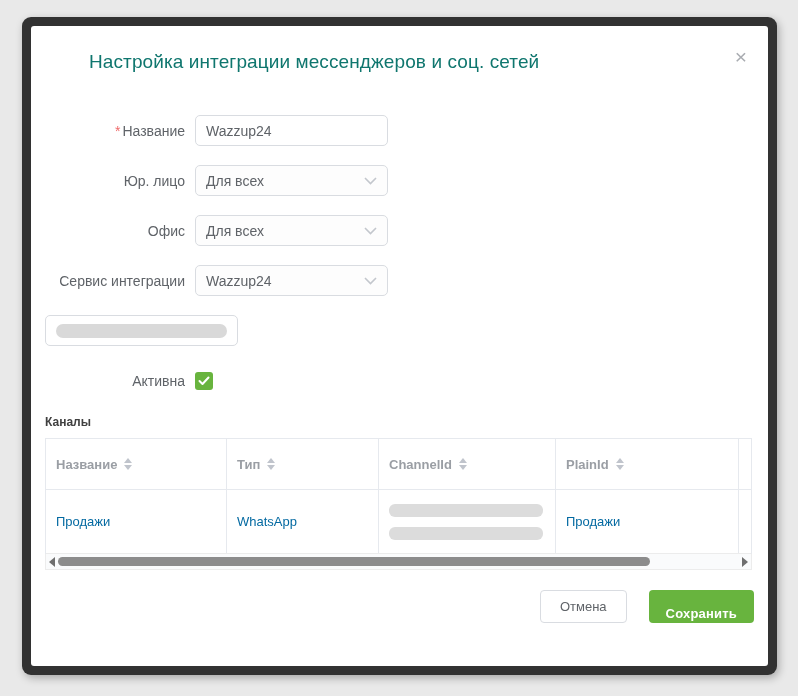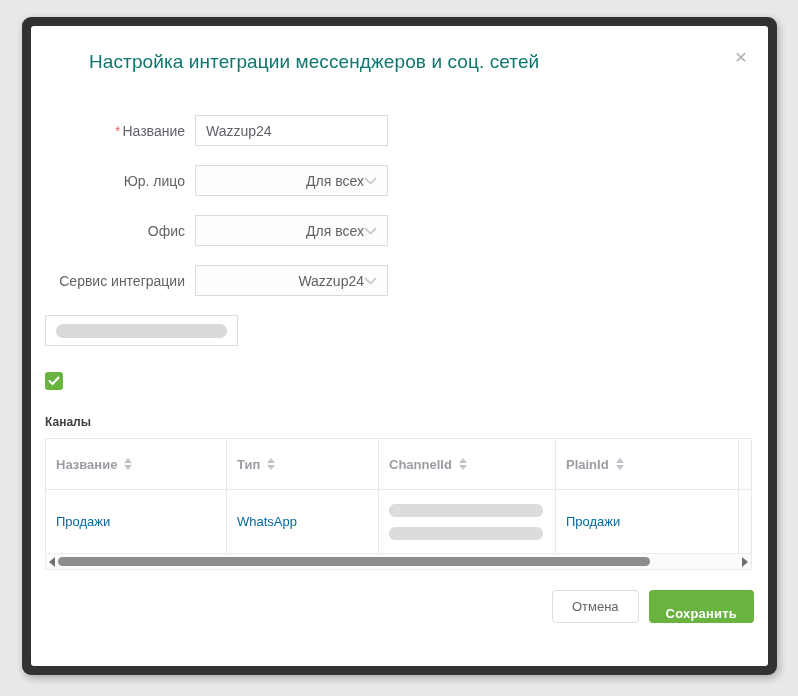--- a/index.html
+++ b/index.html
@@ -55,34 +55,34 @@
     text-align: right;
     margin-right: 10px;
     font-size: 14px;
     color: #5f6368;
     white-space: nowrap;
   }
   .required-star { color: var(--required, #ef6a6a); margin-right: 2px; }
   .control {
     width: 193px; height: 31px;
     border: 1px solid #d9dce1;
-    border-radius: 0;
+    border-radius: 5px;
     background: #fff;
     display: flex;
     align-items: center;
     padding: 0 10px;
     font-size: 14px;
     color: #5f6368;
   }
   input.control {
     font-family: "Liberation Sans", sans-serif;
     outline: none;
   }
   .select-control {
-    justify-content: flex-end;
+    justify-content: space-between;
     background: #fdfdfd;
     cursor: pointer;
   }
   .chevron { display: flex; align-items: center; }
   .redacted-bar {
     height: 14px;
     width: 100%;
     background: #d9d9d9;
     border-radius: 7px;
   }
@@ -175,21 +175,21 @@
     left: 12px; top: 3px;
     width: 592px; height: 9px;
     background: #8c8c8c;
     border-radius: 5px;
     cursor: grab;
   }
   
   .footer {
     display: flex;
     justify-content: flex-end;
-    gap: 10px;
+    gap: 22px;
     margin-top: 20px;
   }
   .btn {
     height: 33px;
     border-radius: 4px;
     font-size: 13px;
     cursor: pointer;
     font-family: "Liberation Sans", sans-serif;
   }
   .btn-cancel {
@@ -260,20 +260,21 @@
       </div>
 
       <div class="form-row">
         <div class="control">
           <div class="redacted-bar"></div>
         </div>
       </div>
 
 
       <div class="form-row">
+        <div class="form-label">Активна</div>
         <div class="checkbox">
           <span>
             <svg width="12" height="10" viewBox="0 0 12 10">
                 <polyline points="1.5,5 4.5,8 10.5,1.5" fill="none" stroke="#ffffff" stroke-width="2" stroke-linecap="round" stroke-linejoin="round"></polyline>
               </svg>
           </span>
         </div>
       </div>
 
     </div>

